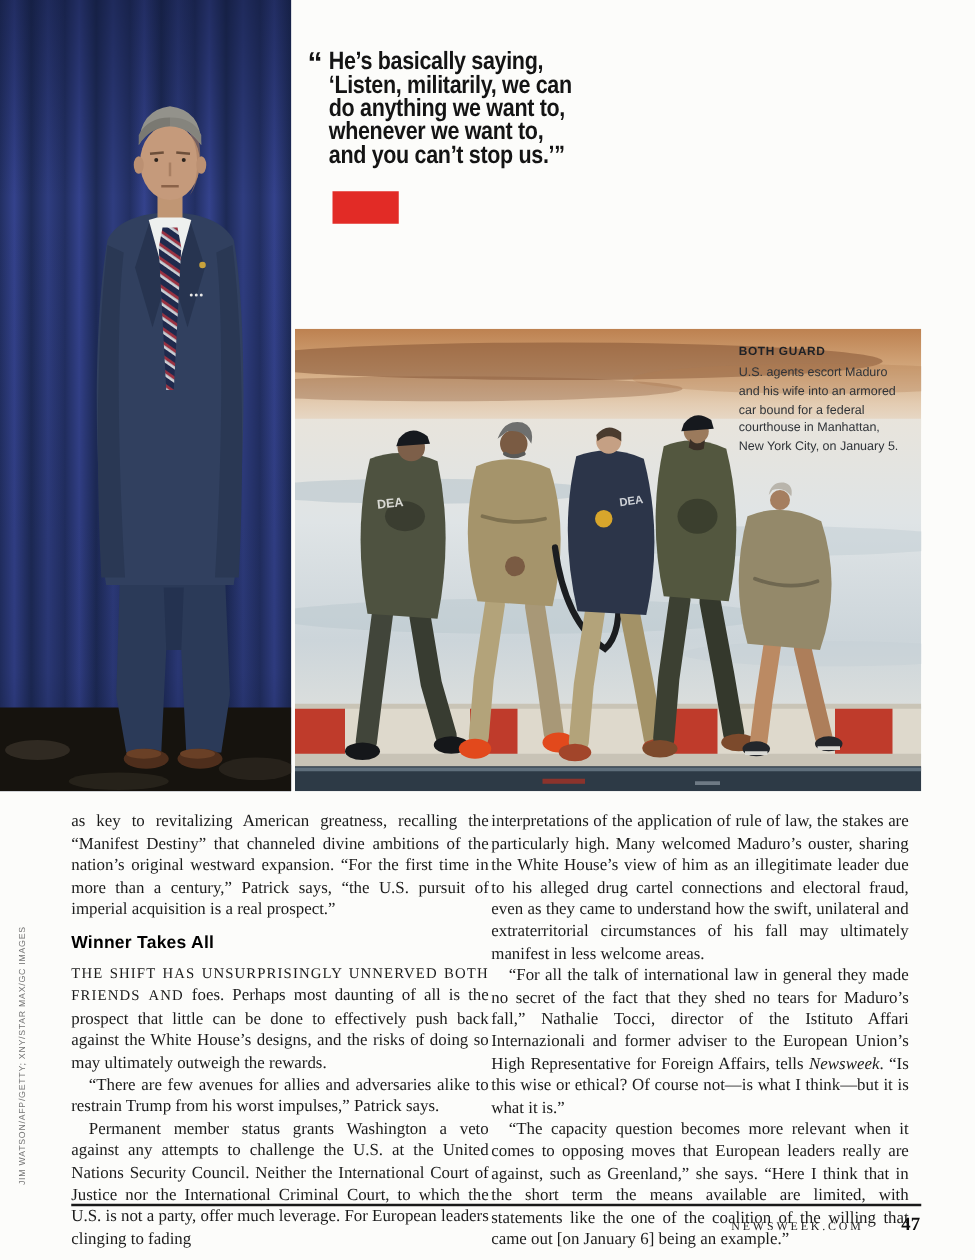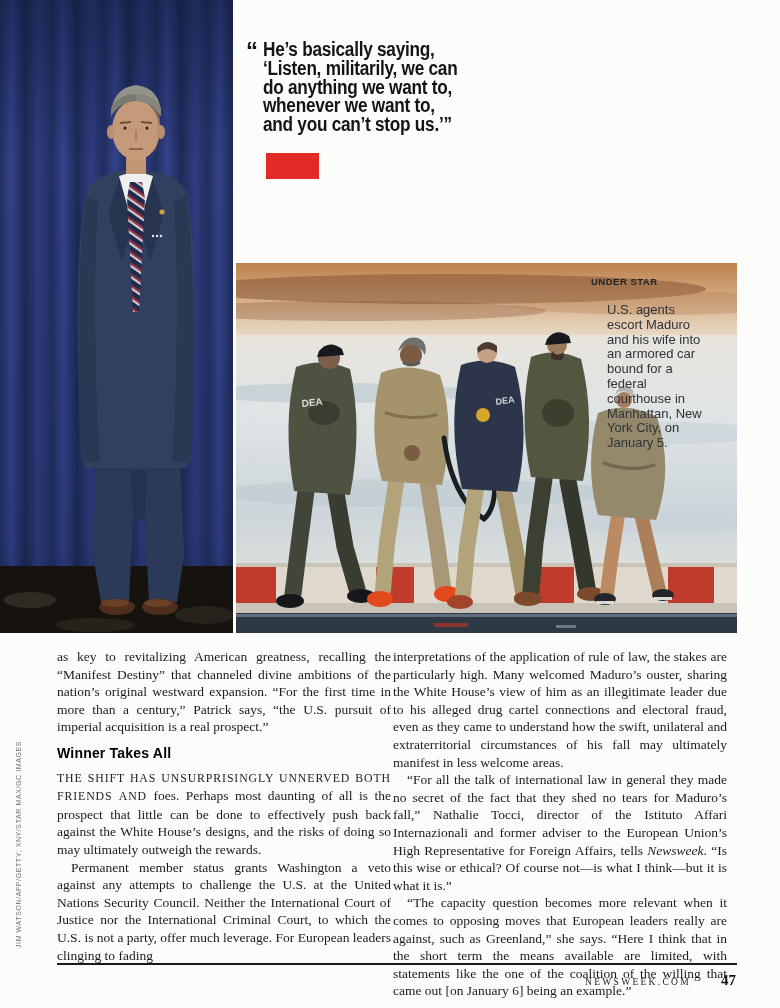--- a/index.html
+++ b/index.html
@@ -16,21 +16,21 @@
       font-family:"Liberation Sans",sans-serif;font-weight:bold;color:#141414;}
   .pq-mark{position:absolute;left:0;top:-3px;font-size:24px;letter-spacing:-1px;}
   .pq-lines{margin-left:17px;transform:scaleX(0.86);transform-origin:0 0;}
   .pq-line{font-size:20px;line-height:18.8px;letter-spacing:-0.3px;white-space:nowrap;}
   .accent-block{position:absolute;left:266px;top:153px;width:53px;height:26px;}
 
   
   .caption{position:absolute;left:355px;top:13px;width:134px;
       font-family:"Liberation Sans",sans-serif;}
   .caption-kicker{font-weight:bold;font-size:9.5px;letter-spacing:0.5px;color:#1e2126;margin:0 0 5px 0;}
-  .caption-text{font-size:13px;line-height:14.8px;color:#2f3338;margin:16px;}
+  .caption-text{font-size:10px;line-height:14.8px;color:#2f3338;margin:0;}
 
   
   .columns{position:absolute;left:57px;top:648px;width:680px;}
   .col{position:absolute;top:0;width:334px;font-size:13.5px;line-height:17.6px;
        text-align:justify;color:#1b1b1b;}
   .col-left{left:0;}
   .col-right{left:336px;}
   .col p{margin:0;}
   .indent{text-indent:14px;}
   .subhead{font-family:"Liberation Sans",sans-serif;font-weight:bold;font-size:14px;
@@ -251,30 +251,31 @@
 
       <g>
         <rect y="350" width="501" height="20" fill="#2d3a46"></rect>
         <rect y="351" width="501" height="3" fill="#5f6f7c"></rect>
         <rect x="198" y="360" width="34" height="4" fill="#a33226" opacity="0.8"></rect>
         <rect x="320" y="362" width="20" height="3" fill="#6e7a85"></rect>
       </g>
     </svg>
 
     <div class="caption">
-      <p class="caption-kicker">UNDER STAR</p>
+      <p class="caption-kicker">BOTH GUARD</p>
       <p class="caption-text">U.S. agents escort Maduro and his wife into an armored car bound for a federal courthouse in Manhattan, New York City, on January 5.</p>
     </div>
   </div>
 
   <div class="columns">
     <div class="col col-left">
       <p>as key to revitalizing American greatness, recalling the “Manifest Destiny” that channeled divine ambitions of the nation’s original westward expansion. “For the first time in more than a century,” Patrick says, “the U.S. pursuit of imperial acquisition is a real prospect.”</p>
       <p class="subhead">Winner Takes All</p>
       <p><span class="lead-caps">THE SHIFT HAS UNSURPRISINGLY UNNERVED BOTH FRIENDS AND</span> <span>foes. Perhaps most daunting of all is the prospect that little can be done to effectively push back against the White House’s designs, and the risks of doing so may ultimately outweigh the rewards.</span></p>
+      <p class="indent">“There are few avenues for allies and adversaries alike to restrain Trump from his worst impulses,” Patrick says.</p>
       <p class="indent">Permanent member status grants Washington a veto against any attempts to challenge the U.S. at the United Nations Security Council. Neither the International Court of Justice nor the International Criminal Court, to which the U.S. is not a party, offer much leverage. For European leaders clinging to fading</p>
     </div>
     <div class="col col-right">
       <p>interpretations of the application of rule of law, the stakes are particularly high. Many welcomed Maduro’s ouster, sharing the White House’s view of him as an illegitimate leader due to his alleged drug cartel connections and electoral fraud, even as they came to understand how the swift, unilateral and extraterritorial circumstances of his fall may ultimately manifest in less welcome areas.</p>
       <p class="indent"><span>“For all the talk of international law in general they made no secret of the fact that they shed no tears for Maduro’s fall,” Nathalie Tocci, director of the Istituto Affari Internazionali and former adviser to the European Union’s High Representative for Foreign Affairs, tells </span><span class="ital">Newsweek</span><span>. “Is this wise or ethical? Of course not—is what I think—but it is what it is.”</span></p>
       <p class="indent">“The capacity question becomes more relevant when it comes to opposing moves that European leaders really are against, such as Greenland,” she says. “Here I think that in the short term the means available are limited, with statements like the one of the coalition of the willing that came out [on January 6] being an example.”</p>
     </div>
   </div>
 
   <div class="credit">JIM WATSON/AFP/GETTY; XNY/STAR MAX/GC IMAGES</div>

